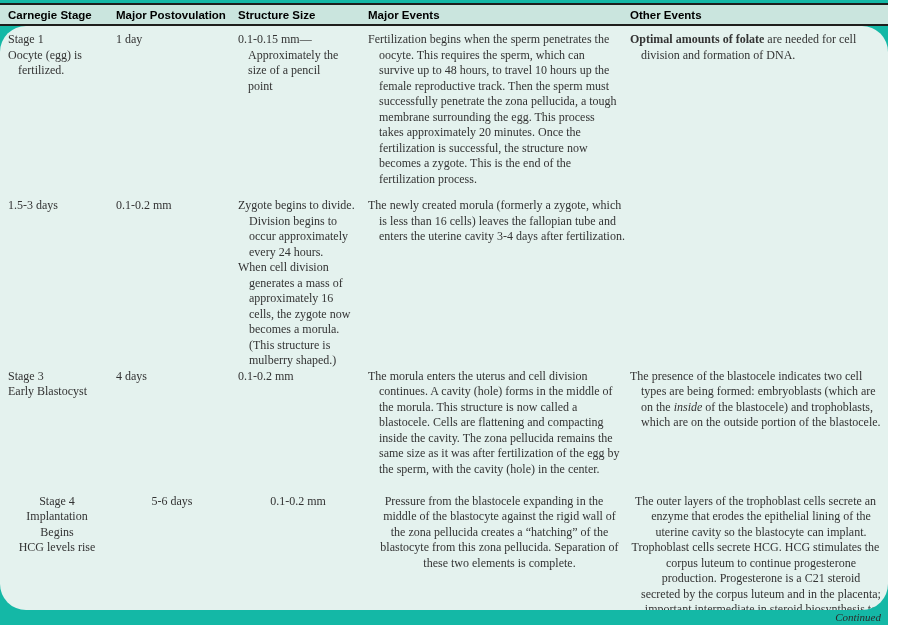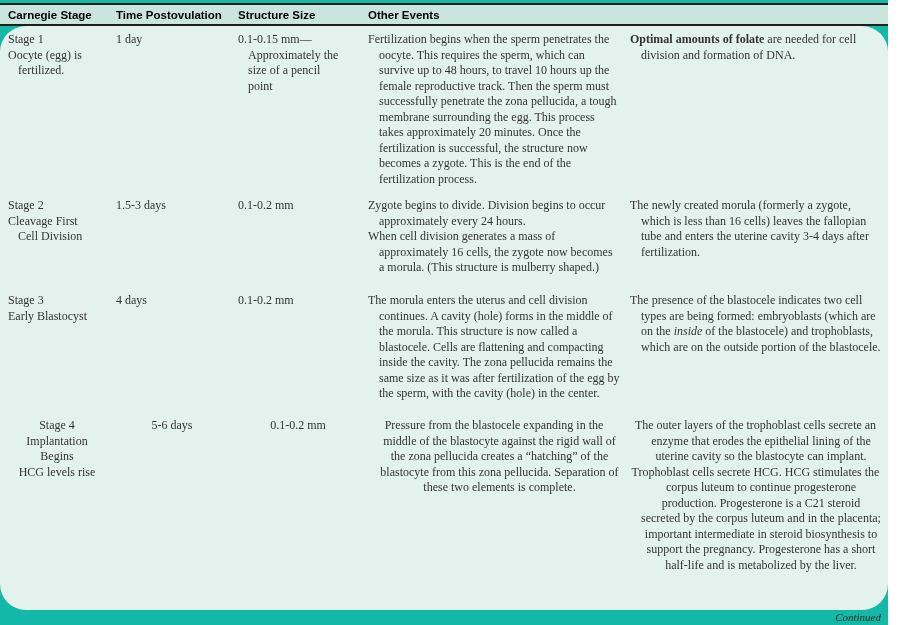--- a/index.html
+++ b/index.html
@@ -72,22 +72,23 @@
 </style>
 </head>
 <body>
 
 <div class="page">
 
   <div class="rule top"></div>
 
   <div class="thead grid">
     <div class="hcell">Carnegie Stage</div>
-    <div class="hcell">Time Postovulation</div>
+    <div class="hcell">Major Postovulation</div>
     <div class="hcell">Structure Size</div>
+    <div class="hcell">Major Events</div>
     <div class="hcell">Other Events</div>
   </div>
 
   <div class="rule"></div>
 
   <div class="tbody">
 
     <div class="trow r1 grid">
       <div class="cell">
         <div class="line">Stage 1</div>
@@ -105,25 +106,20 @@
       </div>
       <div class="cell">
         <p class="para">Fertilization begins when the sperm penetrates the oocyte. This requires the sperm, which can survive up to 48 hours, to travel 10 hours up the female reproductive track. Then the sperm must successfully penetrate the zona pellucida, a tough membrane surrounding the egg. This process takes approximately 20 minutes. Once the fertilization is successful, the structure now becomes a zygote. This is the end of the fertilization process.</p>
       </div>
       <div class="cell last">
         <p class="para"><b>Optimal amounts of folate</b><span> are needed for cell division and formation of DNA.</span></p>
       </div>
     </div>
 
     <div class="trow r2 grid">
-      <div class="cell">
-        <div class="line">Stage 2</div>
-        <div class="line">Cleavage First</div>
-        <div class="line ind">Cell Division</div>
-      </div>
       <div class="cell">
         <div class="line">1.5-3 days</div>
       </div>
       <div class="cell">
         <div class="line">0.1-0.2 mm</div>
       </div>
       <div class="cell">
         <p class="para">Zygote begins to divide. Division begins to occur approximately every 24 hours.</p>
         <p class="para">When cell division generates a mass of approximately 16 cells, the zygote now becomes a morula. (This structure is mulberry shaped.)</p>
       </div>

